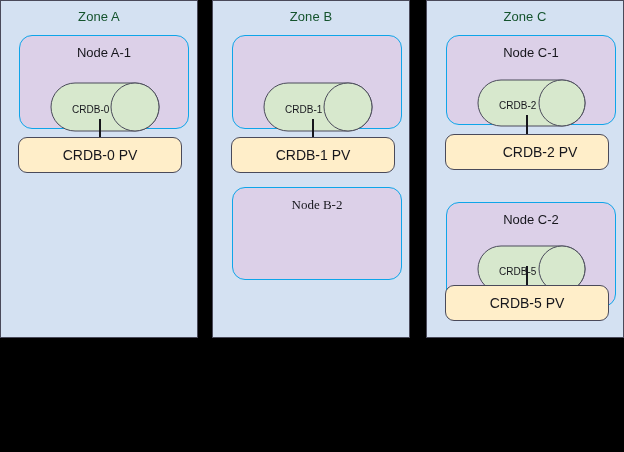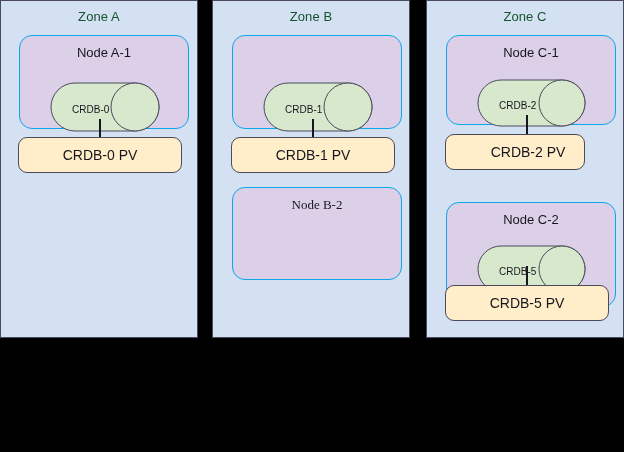--- a/index.html
+++ b/index.html
@@ -152,21 +152,21 @@
         <svg width="110" height="48" viewBox="0 0 110 48">
           <path d="M 24,1 H 85 A 23,23 0 0 1 85,47 H 24 A 23,23 0 0 1 24,1 Z" fill="#d7e8cd" stroke="#4a4a5a" stroke-width="1"></path>
           <ellipse cx="85" cy="24" rx="23" ry="23" fill="#d7e8cd" stroke="#4a4a5a" stroke-width="1"></ellipse>
         </svg>
         <div class="cyl-label">CRDB-2</div>
       </div>
     </div>
 
     <div class="connector" style="left:99px; top:114px; height:22px;"></div>
 
-    <div class="pv" style="left:18px; top:133px; width:140px; height:36px;padding-left:26px;">
+    <div class="pv" style="left:18px; top:133px; width:164px; height:36px;padding-left:26px;">
       <span class="pv-label">CRDB-2 PV</span>
     </div>
 
     <div class="node" style="left:19px; top:186px; width:170px; height:105px;margin-top:15px;">
       <div class="node-label">Node C-2</div>
 
       <div class="cylinder" style="left:30px; top:42px; width:110px; height:48px;">
         <svg width="110" height="48" viewBox="0 0 110 48">
           <path d="M 24,1 H 85 A 23,23 0 0 1 85,47 H 24 A 23,23 0 0 1 24,1 Z" fill="#d7e8cd" stroke="#4a4a5a" stroke-width="1"></path>
           <ellipse cx="85" cy="24" rx="23" ry="23" fill="#d7e8cd" stroke="#4a4a5a" stroke-width="1"></ellipse>

